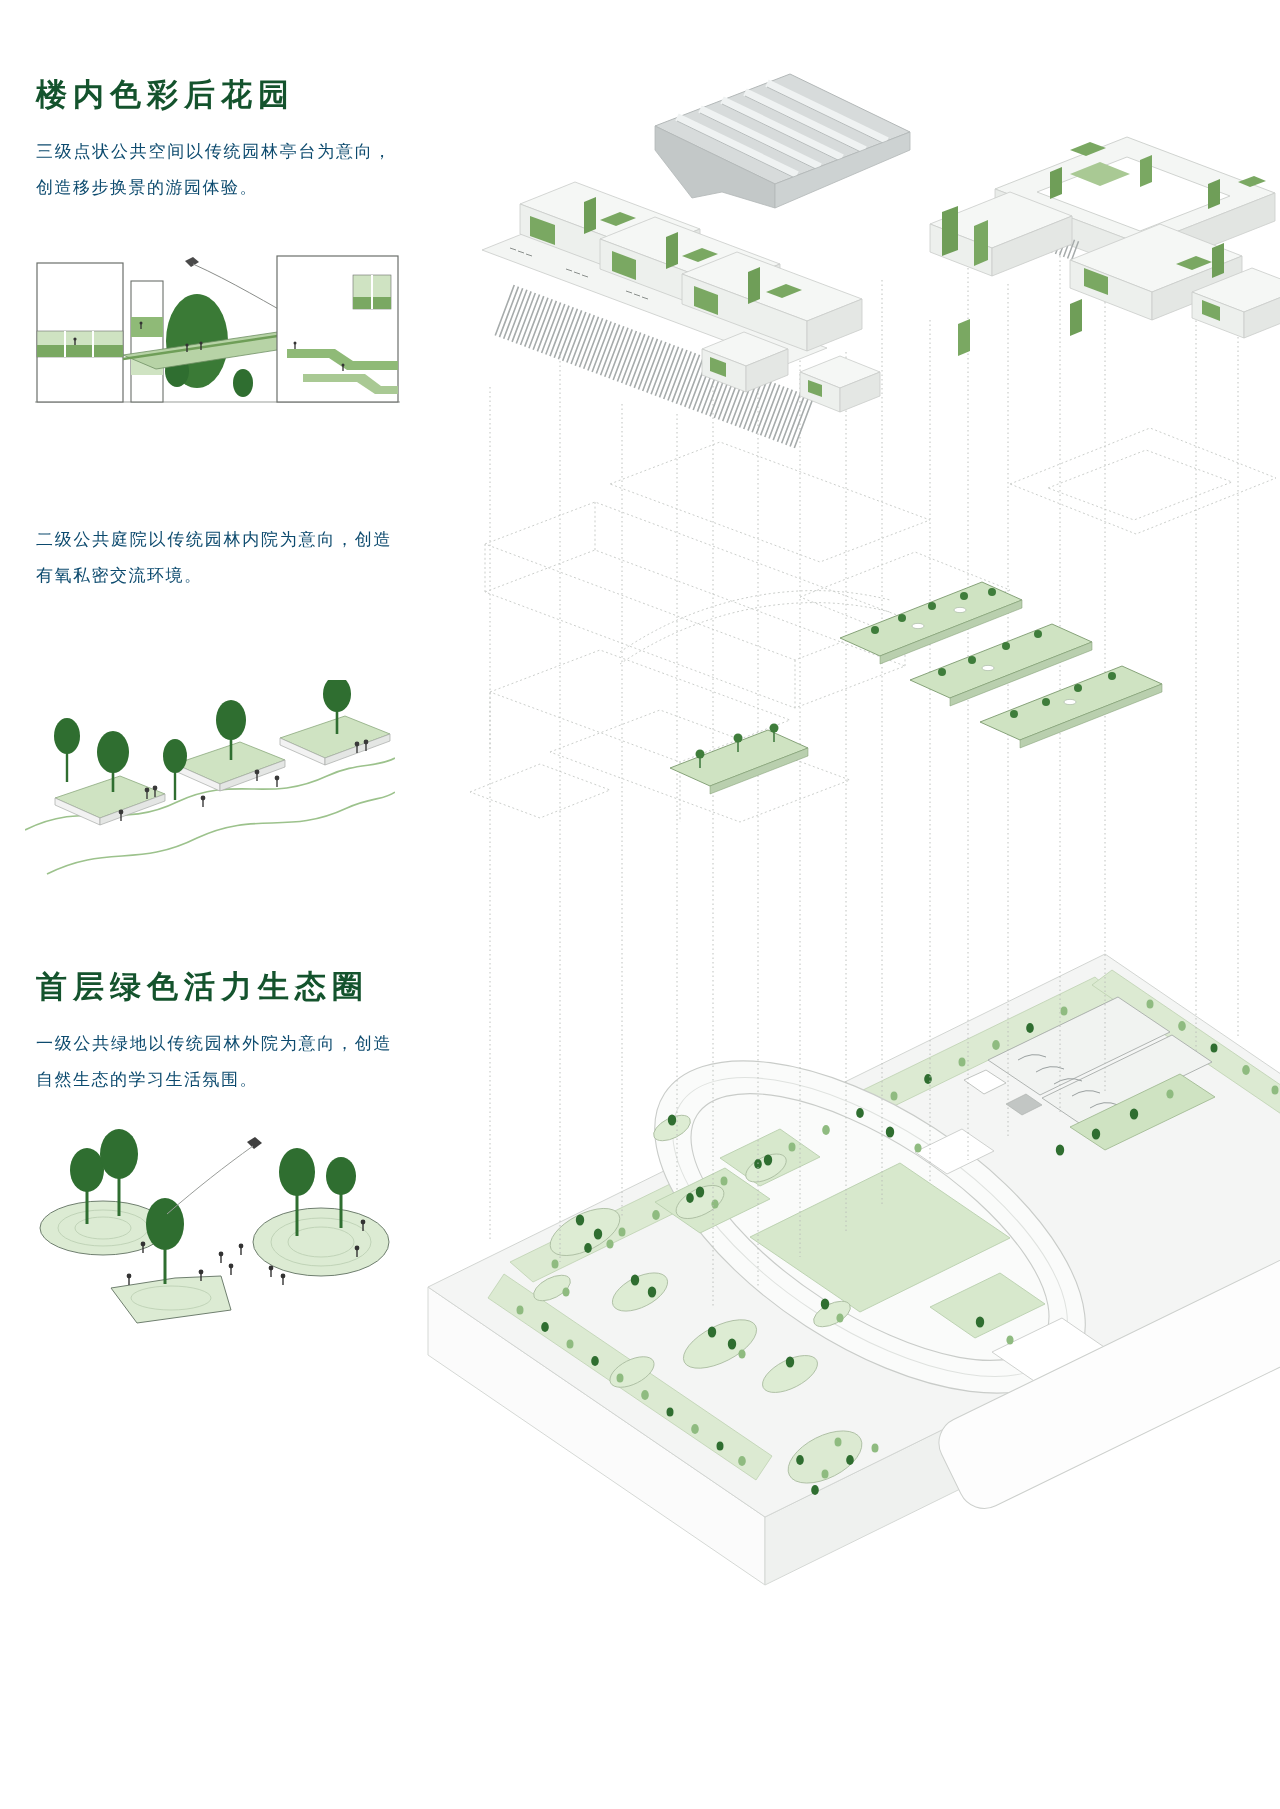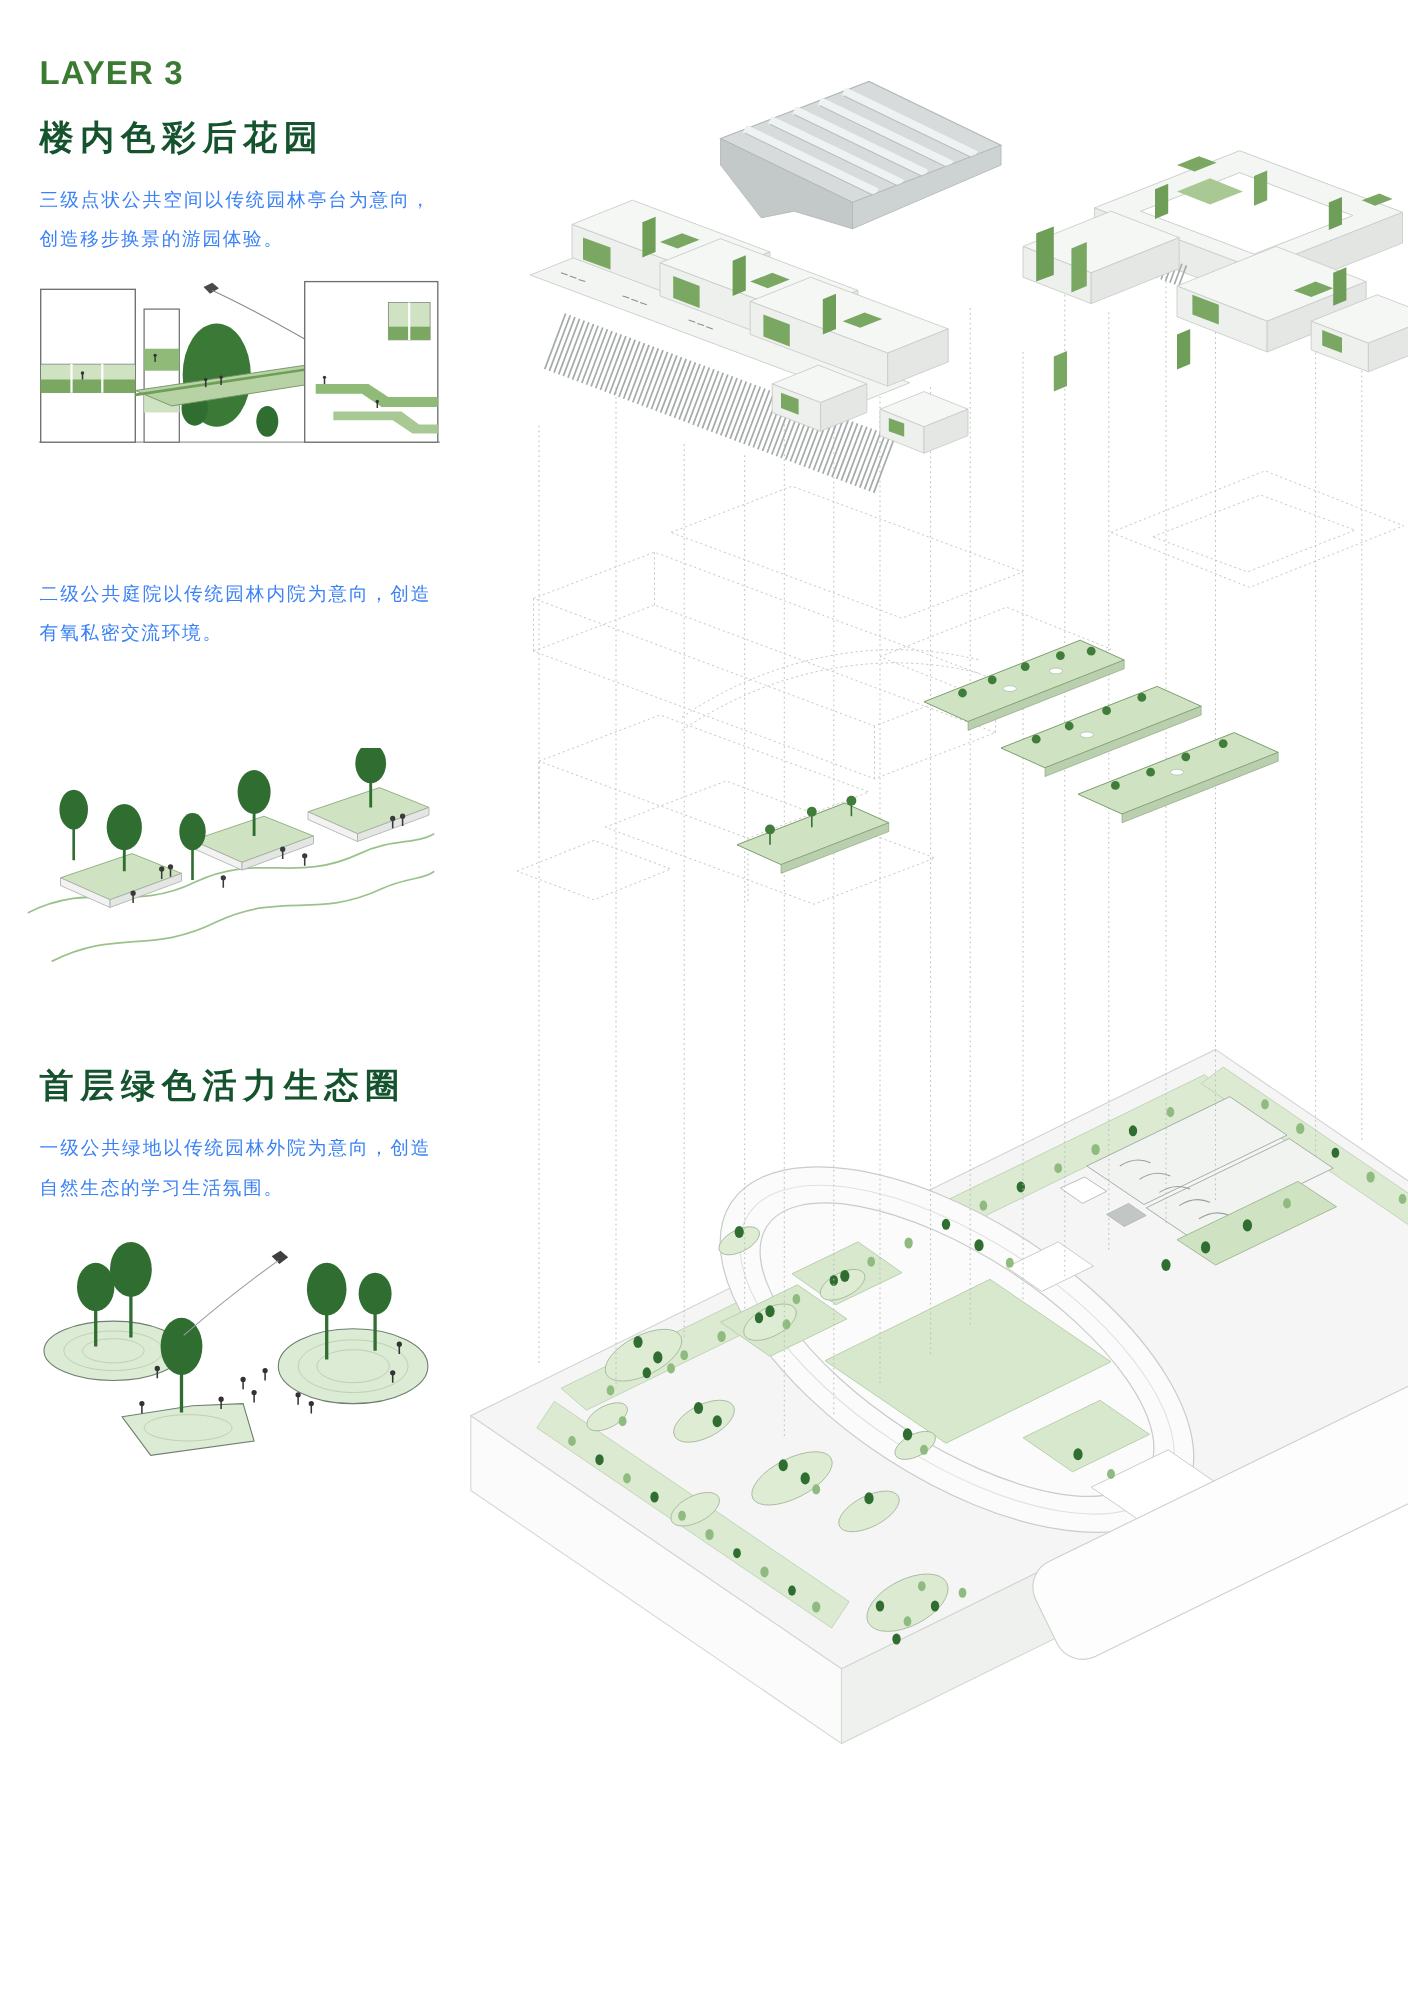--- a/index.html
+++ b/index.html
@@ -9,35 +9,34 @@
   }
   .section{position:absolute;left:36px;width:372px;}
   .sec-title{
     font-size:30px;font-weight:bold;color:#3b7a33;letter-spacing:1px;line-height:1;
   }
   .sec-subtitle{
     font-size:31px;font-weight:bold;color:#14532d;letter-spacing:6px;line-height:1;
     margin-top:27px;
   }
   .sec-desc{
-    margin-top:24px;width:356px;font-size:17px;color:#3b82f6;line-height:2.12;
+    margin-top:24px;width:356px;font-size:17px;color:#0c4a6e;line-height:2.12;
     letter-spacing:1.5px;text-align:justify;
   }
   .ill{position:absolute;}
   #ill-layer3{left:35px;top:253px;}
   #ill-layer2{left:25px;top:680px;}
   #ill-layer1{left:25px;top:1126px;}
   #axon{position:absolute;left:370px;top:52px;}
   svg{display:block;}
 </style>
 </head>
 <body>
 
 <div class="section" style="top:52px">
-  <div class="sec-title">LAYER 3</div>
   <div class="sec-subtitle">楼内色彩后花园</div>
   <div class="sec-desc">三级点状公共空间以传统园林亭台为意向，创造移步换景的游园体验。</div>
 </div>
 
 <div class="section" style="top:498px">
   <div class="sec-desc">二级公共庭院以传统园林内院为意向，创造有氧私密交流环境。</div>
 </div>
 
 <div class="section" style="top:944px">
   <div class="sec-subtitle">首层绿色活力生态圈</div>

